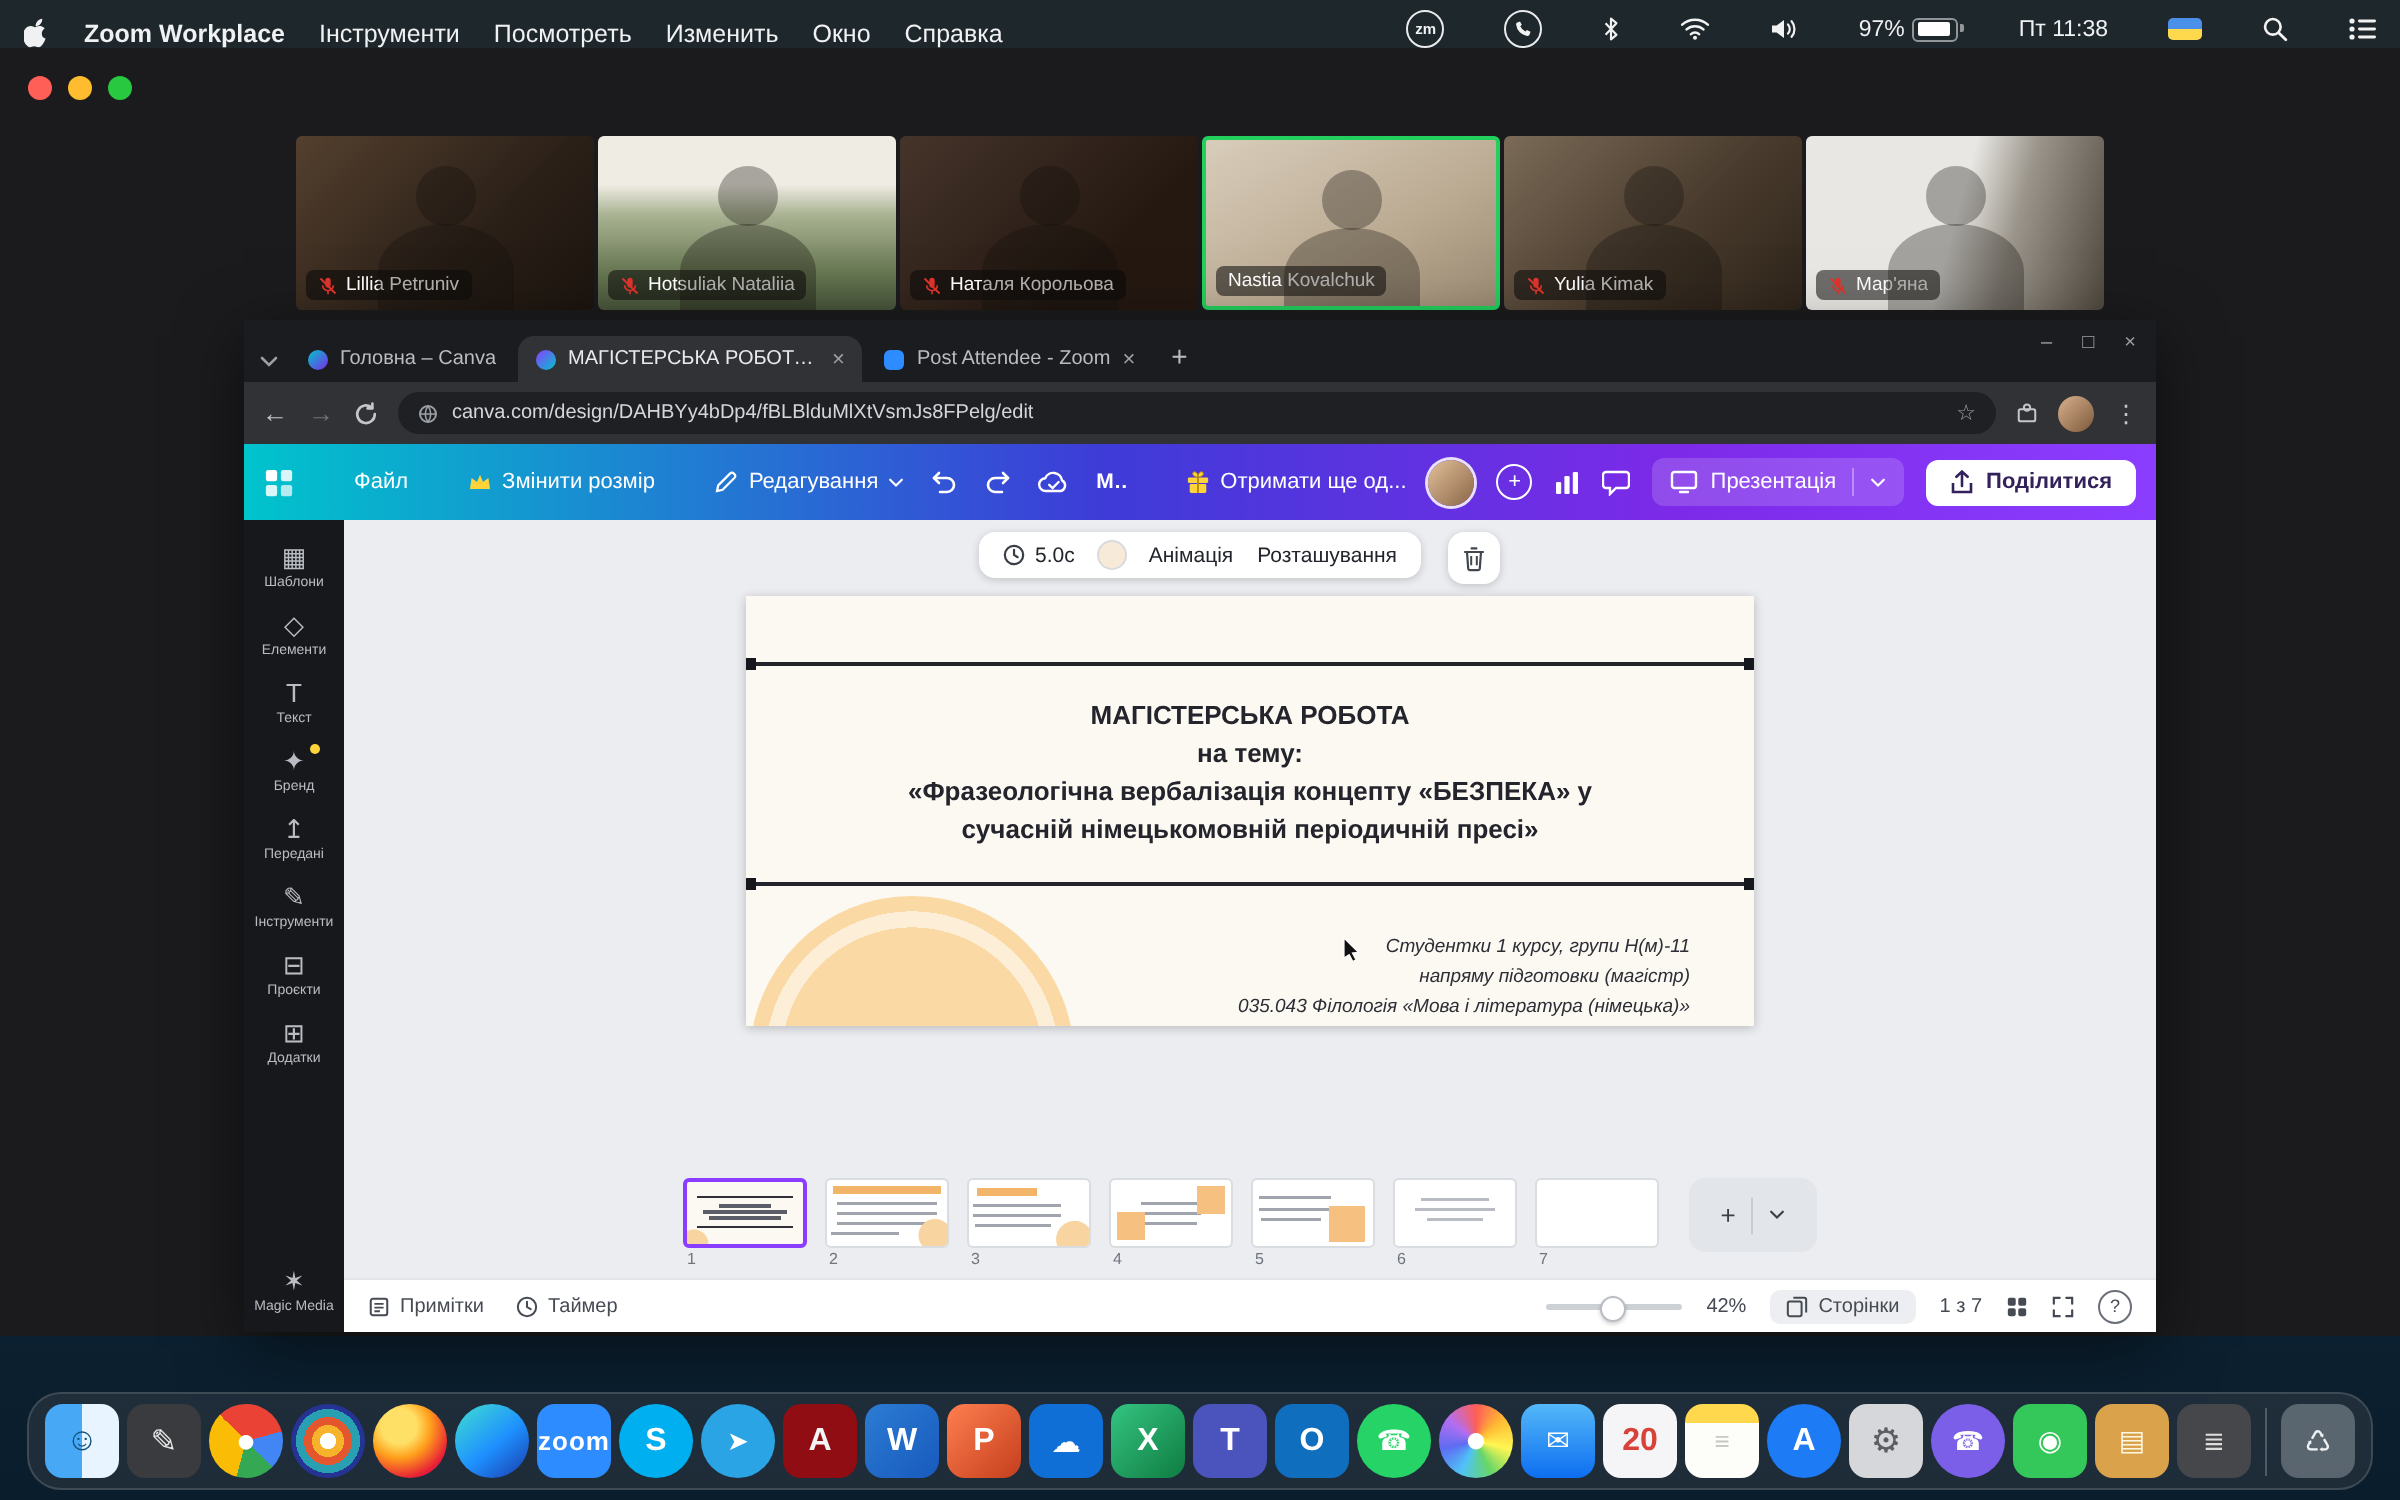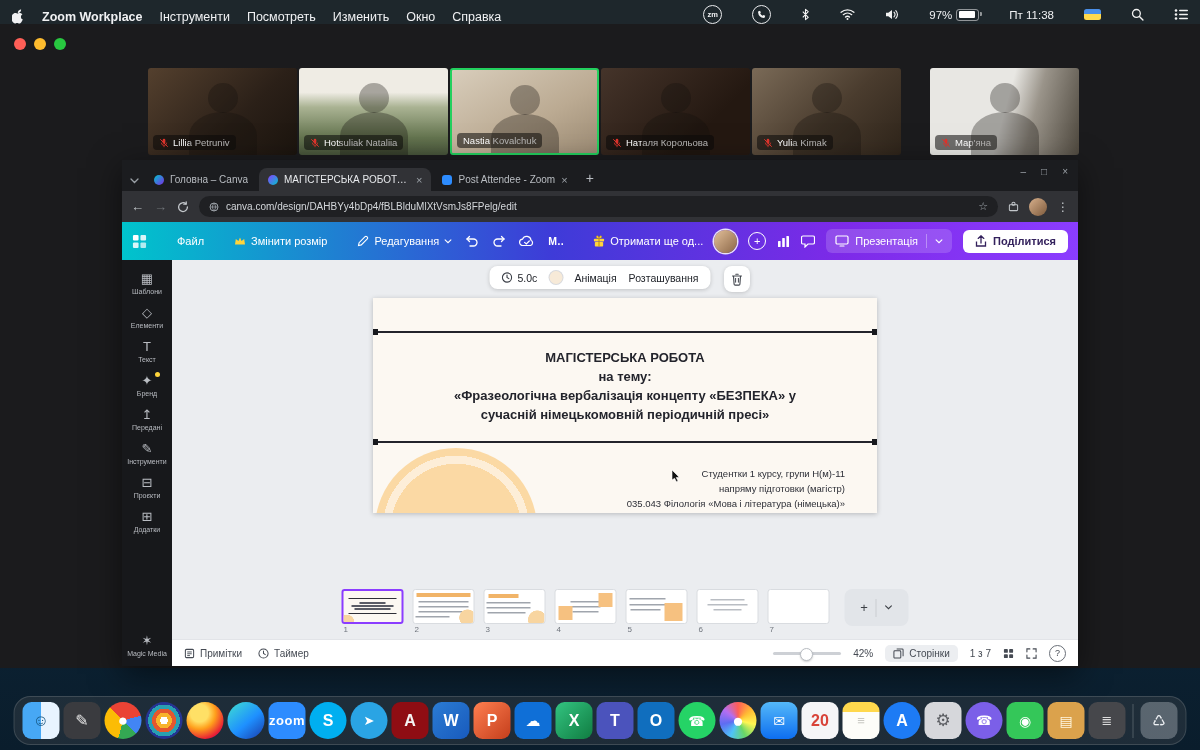--- a/index.html
+++ b/index.html
@@ -27,21 +27,21 @@
   .red{background:#ff5f57}.yellow{background:#febc2e}.green{background:#28c840}
   .videos{position:absolute;top:44px;left:148px;display:flex;gap:2px;}
   .tile{width:149px;height:87px;position:relative;border-radius:3px;overflow:hidden;box-sizing:border-box;}
   .tile::before{content:"";position:absolute;left:50%;top:15px;transform:translateX(-50%);width:30px;height:30px;border-radius:50%;background:rgba(20,16,12,.32);}
   .tile::after{content:"";position:absolute;left:50%;top:44px;transform:translateX(-50%);width:68px;height:48px;border-radius:50% 50% 0 0;background:rgba(20,16,12,.32);}
   .t1{background:linear-gradient(135deg,#54402e,#2b2018 60%,#1b140e);}
   .t2{background:linear-gradient(180deg,#efece4 0 28%,#aab393 45%,#64744f 80%,#47543a);}
   .t3{background:linear-gradient(135deg,#45342a,#241811 70%);}
   .t4{background:linear-gradient(150deg,#d8cdbb,#bbaa92 60%,#9c8b74);border:2px solid #23d05e;}
   .t5{background:linear-gradient(135deg,#7a6a57,#4a3c2e 55%,#2e241a);}
-  .t6{background:linear-gradient(105deg,#e8e7e3 0 50%,#9a948a 68%,#4e483e);margin-left:27px;}
+  .t6{background:linear-gradient(105deg,#e8e7e3 0 50%,#9a948a 68%,#4e483e);}
   .vname{position:absolute;left:5px;bottom:5px;display:flex;align-items:center;gap:4px;background:rgba(10,10,10,.55);
     color:#fff;font-size:9.5px;padding:2px 6px;border-radius:4px;white-space:nowrap;max-width:133px;overflow:hidden;}
 
   
   .chrome{position:absolute;left:122px;top:136px;width:956px;height:506px;background:#202124;display:flex;flex-direction:column;box-shadow:0 8px 30px rgba(0,0,0,.5);}
   .tabstrip{height:27px;background:#1b1c1f;display:flex;align-items:flex-end;padding:4px 6px 0;gap:2px;position:relative;flex:none;}
   .tab-search{color:#9aa0a6;margin:0 4px 7px 2px;display:flex;}
   .tab{height:23px;display:flex;align-items:center;gap:6px;padding:0 9px;font-size:10px;color:#b9bdc2;border-radius:8px 8px 0 0;max-width:178px;}
   .tab.active{background:#313236;color:#e8eaed;}
   .tab-title{overflow:hidden;white-space:nowrap;text-overflow:ellipsis;max-width:126px;}
@@ -90,21 +90,21 @@
   .ctx-trash{position:absolute;top:6px;left:50%;transform:translateX(-50%);margin-left:112px;width:26px;height:26px;background:#fff;border-radius:8px;
     display:flex;align-items:center;justify-content:center;box-shadow:0 1px 4px rgba(0,0,0,.18);}
   .slide{position:absolute;top:38px;left:50%;transform:translateX(-50%);width:504px;height:215px;background:#fcf8f2;box-shadow:0 1px 5px rgba(0,0,0,.22);overflow:hidden;}
   .deco-circle{position:absolute;left:2px;top:150px;width:162px;height:162px;border-radius:50%;
     background:radial-gradient(circle,#fbd9a4 0 57%,#fdeed8 57% 64%,#fbd9a4 64% 100%);}
   .rule{position:absolute;left:0;right:0;height:1.6px;background:#23242c;}
   .rule-top{top:33px}.rule-bot{top:143px}
   .rule i{position:absolute;top:-2.2px;width:6px;height:6px;background:#16171c;}
   .hl{left:-1px}.hr{right:-1px}
   .slide-title{position:absolute;top:50px;left:18px;right:18px;text-align:center;font-weight:700;font-size:13px;line-height:19px;color:#23242c;}
-  .slide-author{position:absolute;top:168px;right:32px;text-align:right;font-size:9.5px;line-height:15px;color:#2c2e36;}
+  .slide-author{position:absolute;top:168px;right:32px;text-align:right;font-size:9.5px;line-height:15px;color:#2c2e36;font-style:italic;}
   .cursor{position:absolute;left:298px;top:170px;}
   
   .thumbs{position:absolute;left:50%;bottom:5px;transform:translateX(-50%);display:flex;gap:9px;align-items:flex-start;}
   .thumb{display:flex;flex-direction:column;gap:1px;}
   .tbx{width:62px;height:35px;border-radius:3px;border:1px solid #d9dce0;background:#fff;position:relative;overflow:hidden;box-sizing:border-box;}
   .thumb.sel .tbx{border:2px solid #8b3dff;}
   .tnum{font-size:8px;color:#70757d;padding-left:2px;}
   .tbx::before{content:"";position:absolute;inset:0;background-repeat:no-repeat;}
   .tb1{background:#fcf8f2;}
   .tb1::before{background-image:linear-gradient(#2e2f37,#2e2f37),linear-gradient(#5a5c66,#5a5c66),linear-gradient(#5a5c66,#5a5c66),linear-gradient(#5a5c66,#5a5c66),linear-gradient(#2e2f37,#2e2f37),radial-gradient(circle at 6% 100%,#f8d5a0 0 7px,transparent 7.5px);
@@ -236,33 +236,33 @@
       <div class="tile t2">
         <span class="vname">
           <svg width="10" height="10" viewBox="0 0 12 12">
               <rect x="4.4" y="1" width="3.2" height="6" rx="1.6" fill="#e0342c"></rect>
               <path d="M2.8 5.6a3.2 3.2 0 0 0 6.4 0M6 8.8V11" stroke="#e0342c" stroke-width="1" fill="none"></path>
               <path d="M1.5 1.5 10.5 10.5" stroke="#e0342c" stroke-width="1.2"></path>
             </svg>
           <span>Hotsuliak Nataliia</span>
         </span>
       </div>
-      <div class="tile t4">
-        <span class="vname">
-          <span>Nastia Kovalchuk</span>
-        </span>
-      </div>
       <div class="tile t3">
         <span class="vname">
           <svg width="10" height="10" viewBox="0 0 12 12">
               <rect x="4.4" y="1" width="3.2" height="6" rx="1.6" fill="#e0342c"></rect>
               <path d="M2.8 5.6a3.2 3.2 0 0 0 6.4 0M6 8.8V11" stroke="#e0342c" stroke-width="1" fill="none"></path>
               <path d="M1.5 1.5 10.5 10.5" stroke="#e0342c" stroke-width="1.2"></path>
             </svg>
           <span>Наталя Корольова</span>
+        </span>
+      </div>
+      <div class="tile t4">
+        <span class="vname">
+          <span>Nastia Kovalchuk</span>
         </span>
       </div>
       <div class="tile t5">
         <span class="vname">
           <svg width="10" height="10" viewBox="0 0 12 12">
               <rect x="4.4" y="1" width="3.2" height="6" rx="1.6" fill="#e0342c"></rect>
               <path d="M2.8 5.6a3.2 3.2 0 0 0 6.4 0M6 8.8V11" stroke="#e0342c" stroke-width="1" fill="none"></path>
               <path d="M1.5 1.5 10.5 10.5" stroke="#e0342c" stroke-width="1.2"></path>
             </svg>
           <span>Yulia Kimak</span>

